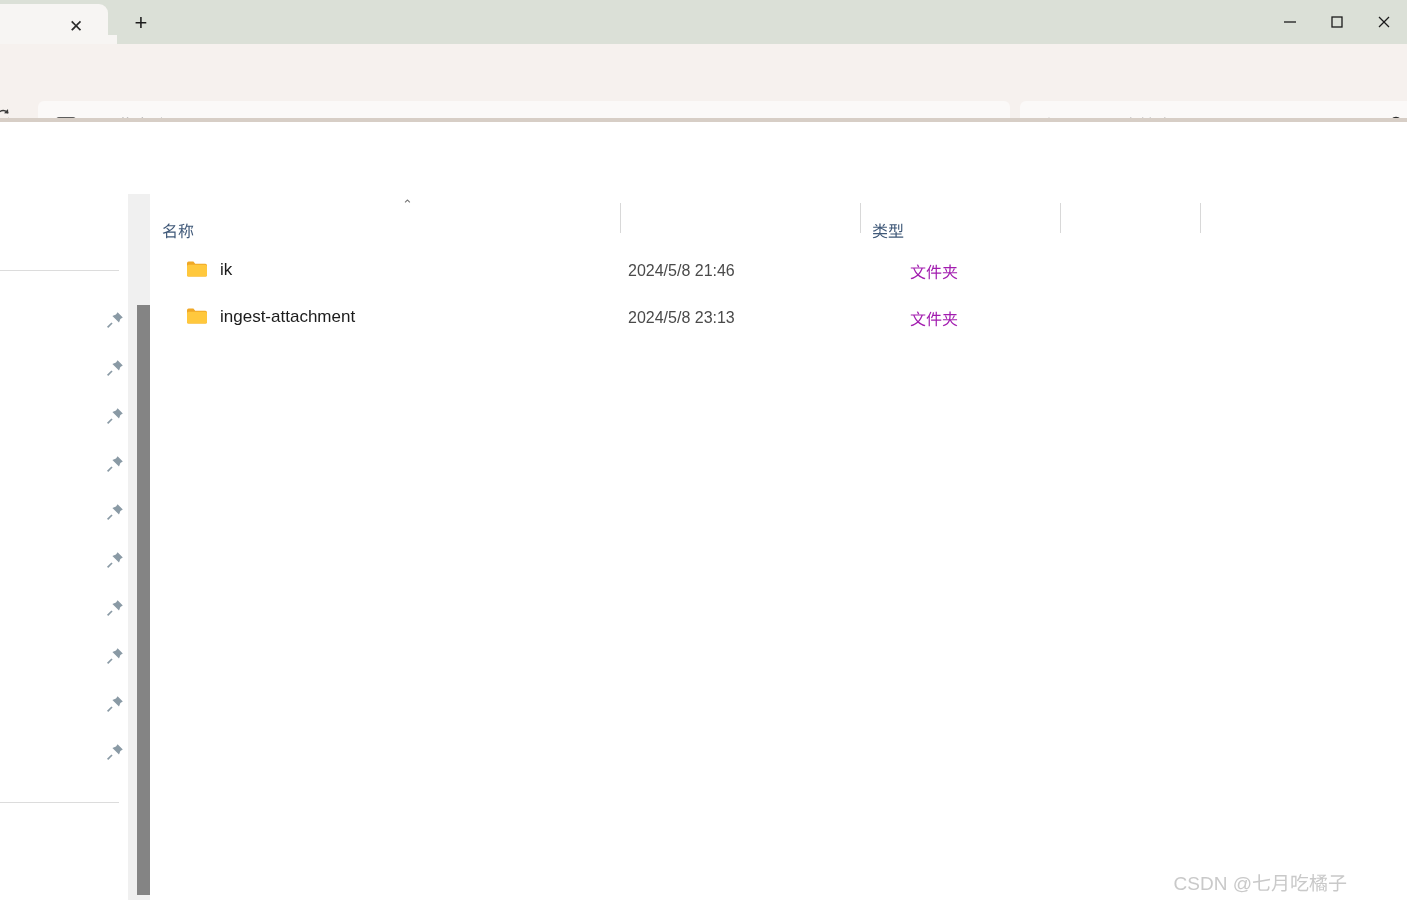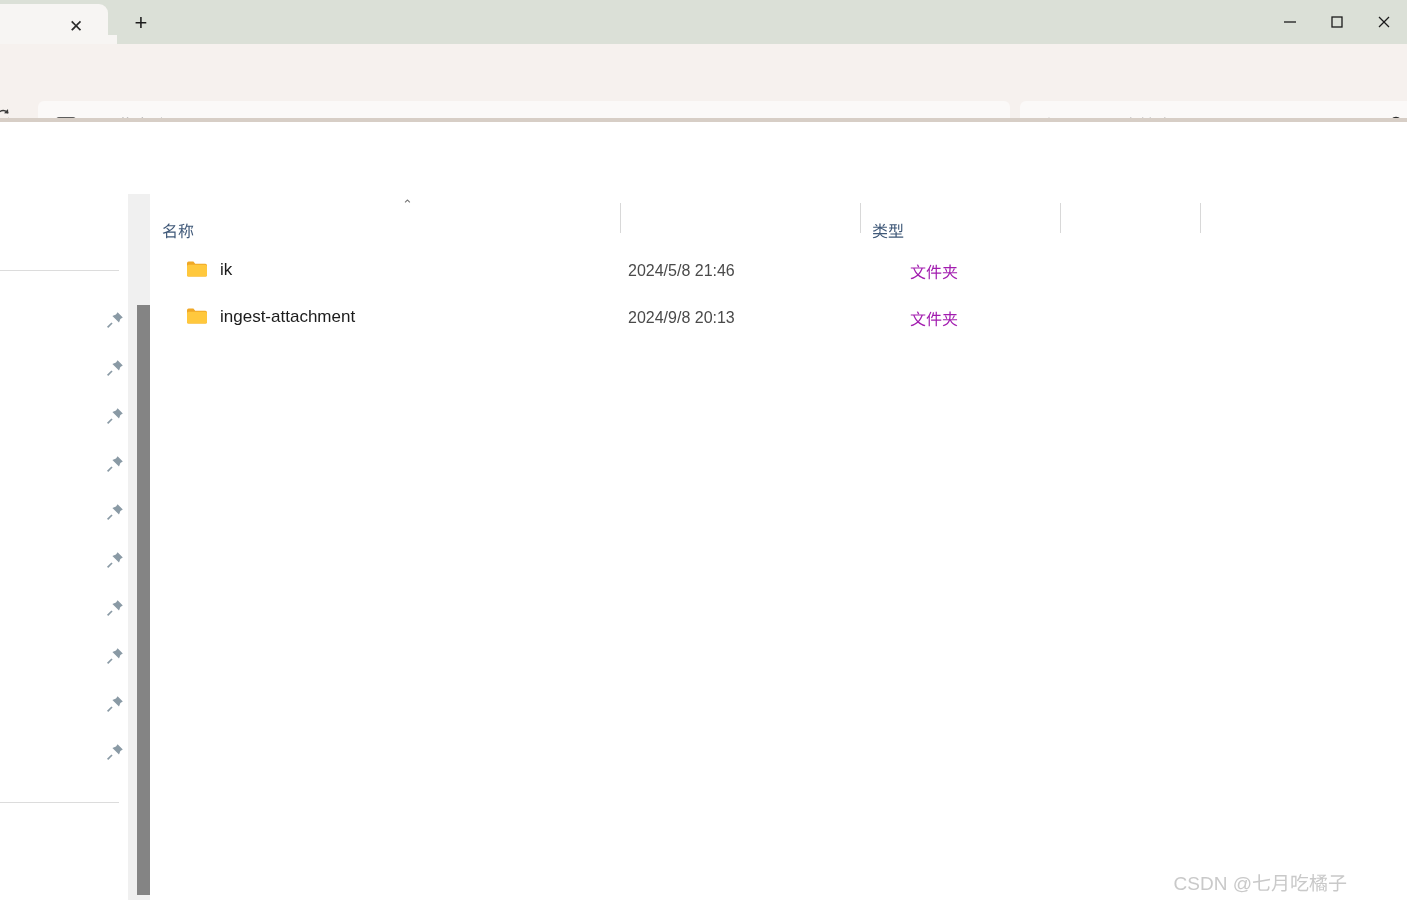--- a/index.html
+++ b/index.html
@@ -452,21 +452,21 @@
     <div class="row" style="top:100px">
       <div class="cell-name">
         <span>
           <svg width="22" height="18" viewBox="0 0 22 18">
             <path d="M1 3.2 A1.6 1.6 0 0 1 2.6 1.6 H7.4 L9.2 3.8 H19.4 A1.6 1.6 0 0 1 21 5.4 V15 A1.6 1.6 0 0 1 19.4 16.6 H2.6 A1.6 1.6 0 0 1 1 15 Z" fill="#f0a826"></path>
             <path d="M1 6.4 A1.6 1.6 0 0 1 2.6 4.8 H19.4 A1.6 1.6 0 0 1 21 6.4 V15 A1.6 1.6 0 0 1 19.4 16.6 H2.6 A1.6 1.6 0 0 1 1 15 Z" fill="#ffc83d"></path>
           </svg>
         </span>
         <span class="fname">ingest-attachment</span>
       </div>
-      <div class="cell-date">2024/9/8 20:13</div>
+      <div class="cell-date">2024/5/8 23:13</div>
       <div class="cell-type">文件夹</div>
       <div class="cell-size"></div>
     </div>
 
   </div>
 
   <div class="watermark">CSDN @七月吃橘子</div>
 
 </div>
 

